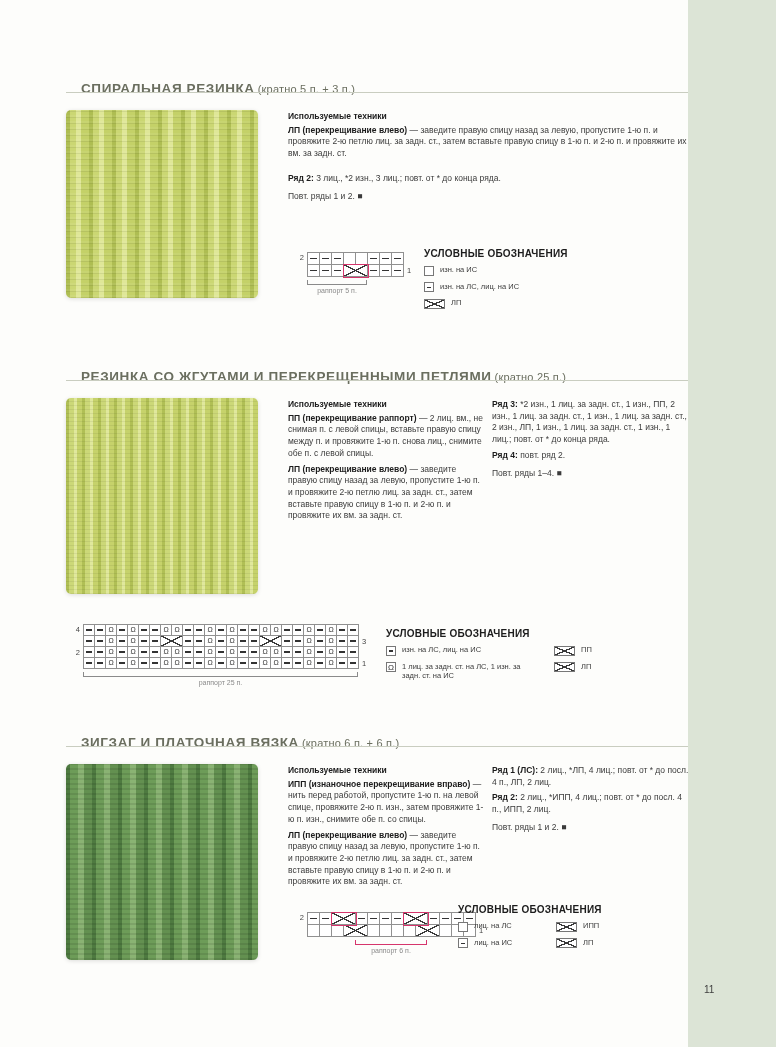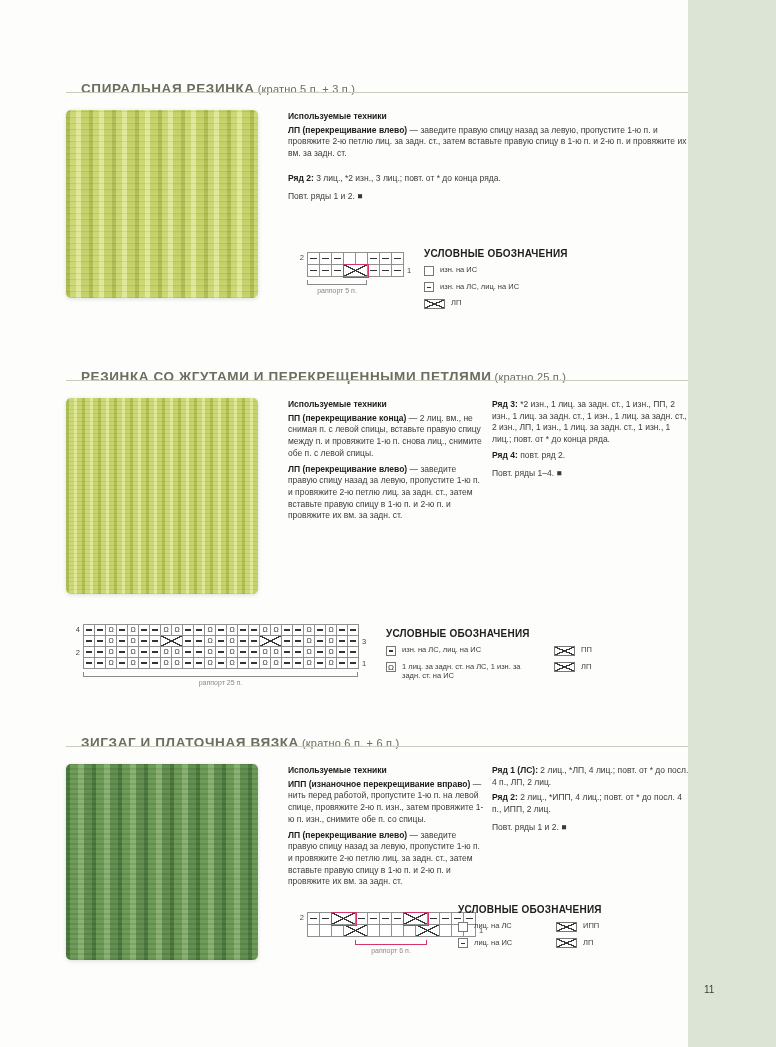--- a/index.html
+++ b/index.html
@@ -158,21 +158,21 @@
   </div>
 
   <h2 id="s2-title" class="abs sec-title">
     <span>РЕЗИНКА СО ЖГУТАМИ И ПЕРЕКРЕЩЕННЫМИ ПЕТЛЯМИ</span><span class="suffix">(кратно 25 п.)</span>
   </h2>
   <div id="s2-rule" class="abs rule"></div>
   <div id="s2-photo" class="abs swatch"></div>
 
   <div id="s2-mid" class="abs body-text">
     <div class="tech-header">Используемые техники</div>
-    <p><span class="b">ПП (перекрещивание конца)</span> <span>— 2 лиц. вм., не снимая п. с левой спицы, вставьте правую спицу между п. и провяжите 1-ю п. снова лиц., снимите обе п. с левой спицы.</span></p>
+    <p><span class="b">ПП (перекрещивание раппорт)</span> <span>— 2 лиц. вм., не снимая п. с левой спицы, вставьте правую спицу между п. и провяжите 1-ю п. снова лиц., снимите обе п. с левой спицы.</span></p>
     <p><span class="b">ЛП (перекрещивание влево)</span> <span>— заведите правую спицу назад за левую, пропустите 1-ю п. и провяжите 2-ю петлю лиц. за задн. ст., затем вставьте правую спицу в 1-ю п. и 2-ю п. и провяжите их вм. за задн. ст.</span></p>
   </div>
 
   <div id="s2-right" class="abs body-text">
     <p><span class="b">Ряд 3:</span> <span>*2 изн., 1 лиц. за задн. ст., 1 изн., ПП, 2 изн., 1 лиц. за задн. ст., 1 изн., 1 лиц. за задн. ст., 2 изн., ЛП, 1 изн., 1 лиц. за задн. ст., 1 изн., 1 лиц.; повт. от * до конца ряда.</span></p>
     <p><span class="b">Ряд 4:</span> <span>повт. ряд 2.</span></p>
     <p class="repeat">Повт. ряды 1–4. ■</p>
   </div>
 
   <div id="s2-chart" class="abs chart" style="--cell: 11px;">

